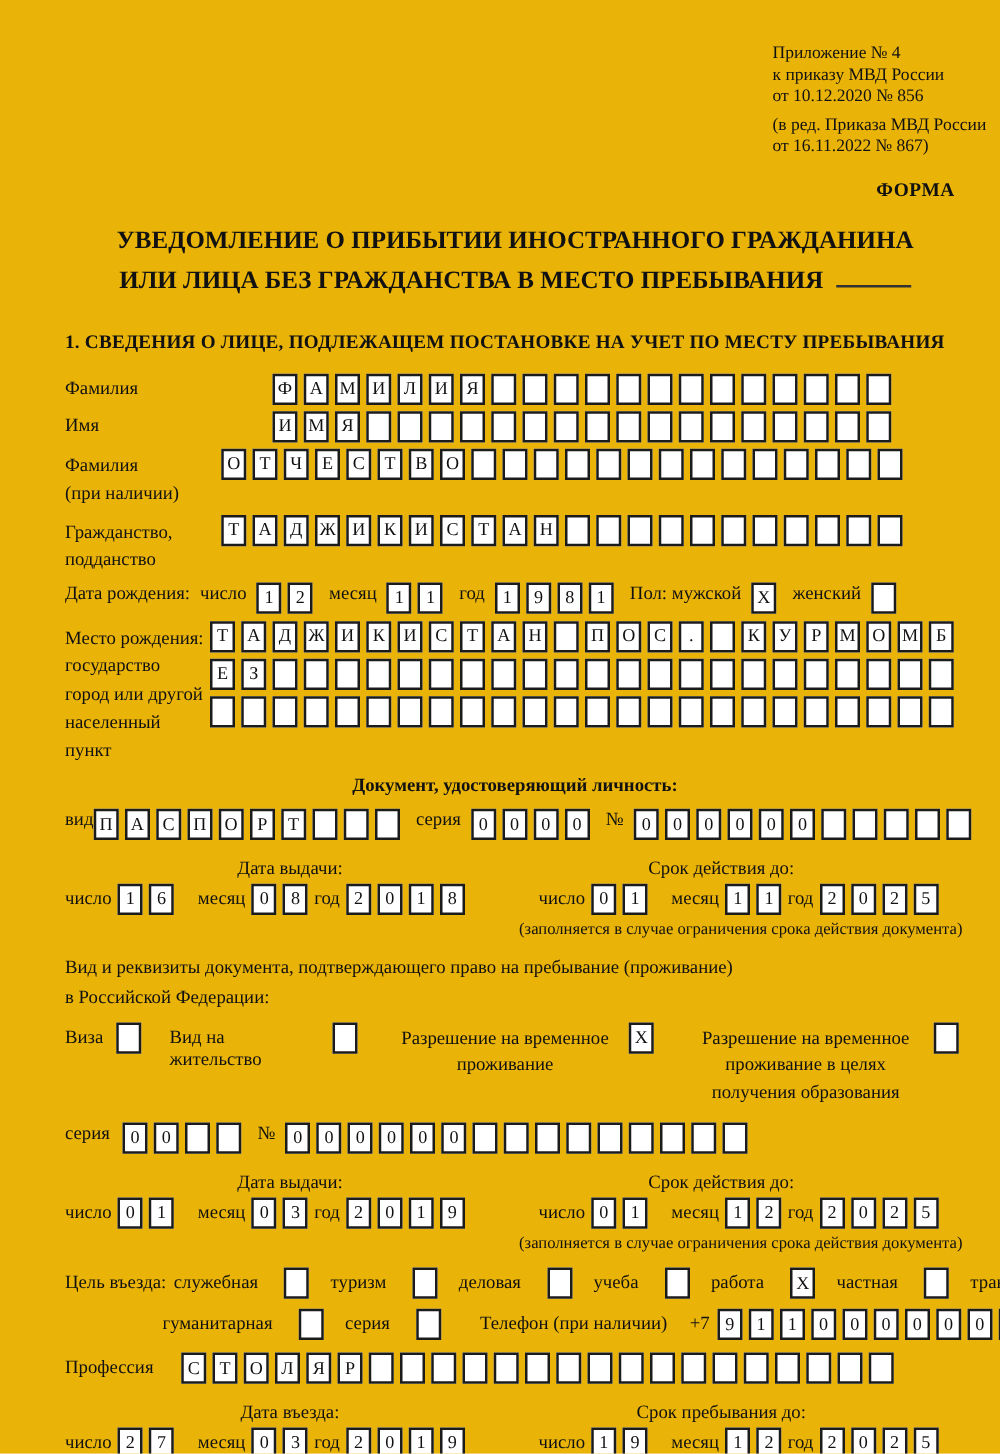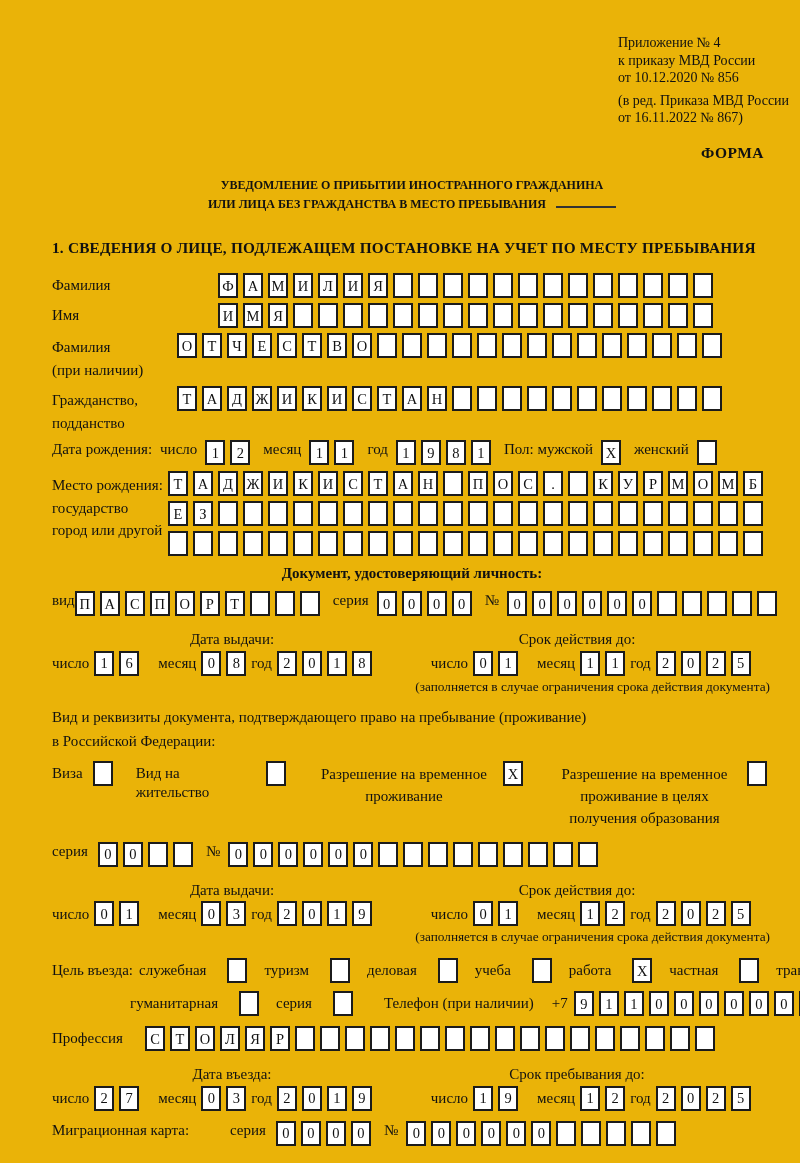--- a/index.html
+++ b/index.html
@@ -7,21 +7,21 @@
     width:800px;height:1163px;box-sizing:border-box;
     padding:34px 28px 0 52px;
     background:#eab308;color:#111;
     font-family:"Liberation Serif","DejaVu Serif",serif;
     font-size:15px;line-height:1.25;overflow:hidden;position:relative;
   }
   .appendix{margin-left:566px;width:190px;font-size:14px;}
   .appendix div{white-space:nowrap;}
   .appendix .sub{margin-top:5px;}
   .forma{text-align:right;padding-right:8px;font-weight:700;font-size:15.5px;margin-top:16px;letter-spacing:.5px;}
-  .title{margin-top:14px;text-align:center;font-weight:700;font-size:12px;line-height:1.6;}
+  .title{margin-top:14px;text-align:center;font-weight:700;font-size:20px;line-height:1.6;}
   .blank-line{display:inline-block;width:60px;border-bottom:2.5px solid #333;margin-left:10px;vertical-align:baseline;}
   .sec-heading{margin-top:24px;font-weight:700;font-size:15.3px;letter-spacing:.2px;}
   .rows{margin-top:16px;}
   .row{display:flex;align-items:flex-start;margin-bottom:5px;}
   .lbl{flex:none;padding-top:3px;}
   .lbl2{line-height:1.5;}
   .cells{display:flex;flex-wrap:nowrap;}
   .cell{
     box-sizing:border-box;flex:none;width:20px;height:25px;
     border:2px solid #1b1b1b;margin-right:5px;background:#fff;
@@ -222,20 +222,21 @@
       <span class="cells">
           <span class="cell"></span>
         </span>
     </div>
 
     <div class="row mt6">
       <div class="lbl lbl2 w116">
         <div>Место рождения:</div>
         <div>государство</div>
         <div>город или другой</div>
+        <div>населенный пункт</div>
       </div>
       <div class="stack">
         <div class="cells">
             <span class="cell">Т</span>
             <span class="cell">А</span>
             <span class="cell">Д</span>
             <span class="cell">Ж</span>
             <span class="cell">И</span>
             <span class="cell">К</span>
             <span class="cell">И</span>

